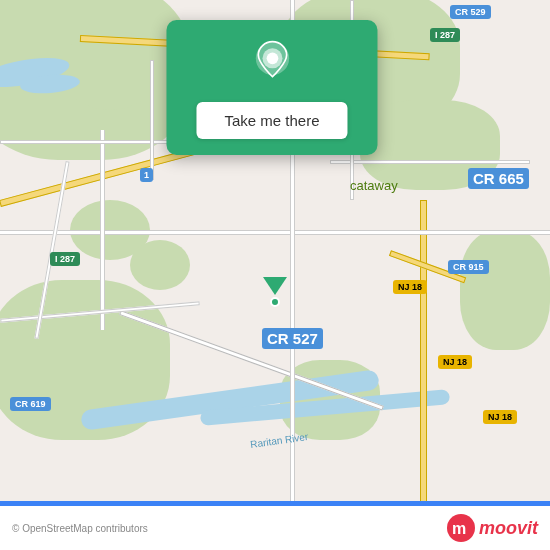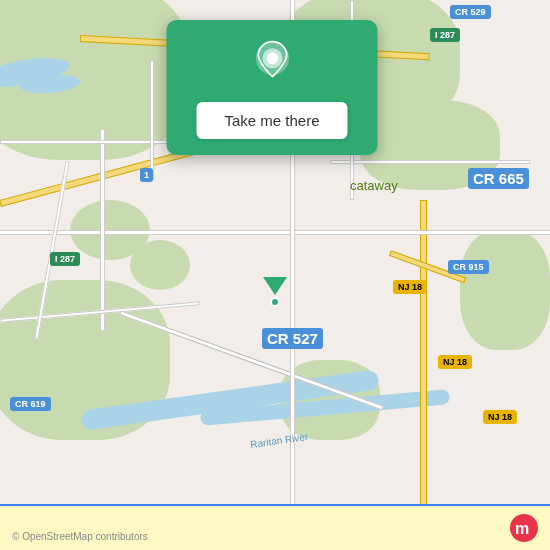--- a/index.html
+++ b/index.html
@@ -82,27 +82,27 @@
       white-space: nowrap;
       box-shadow: 0 1px 4px rgba(0,0,0,0.15);
     }
 
     
     #bottom-bar {
       position: absolute;
       bottom: 0;
       left: 0;
       width: 100%;
-      background: #fef9c3;
+      background: #ffffff;
       padding: 8px 12px;
       display: flex;
-      align-items: flex-end;
+      align-items: center;
       justify-content: space-between;
       z-index: 200;
-      border-top: 2px solid #3b82f6;
+      border-top: 5px solid #3b82f6;
     }
 
     .bottom-left {
       display: flex;
       flex-direction: column;
     }
 
     .attribution {
       font-size: 10px;
       color: #888;
@@ -213,15 +213,16 @@
   <div id="bottom-bar">
     <div class="bottom-left">
       <span class="attribution">© OpenStreetMap contributors</span>
     </div>
     <div class="moovit-logo">
 
       <svg class="moovit-m" viewBox="0 0 28 28" xmlns="http://www.w3.org/2000/svg">
         <circle cx="14" cy="14" r="14" fill="#e8334a"></circle>
         <text x="5" y="20" font-size="16" font-weight="bold" fill="white" font-family="Arial">m</text>
       </svg>
+      <span class="moovit-text">moovit</span>
     </div>
   </div>
 </div>
 
 </body></html>

